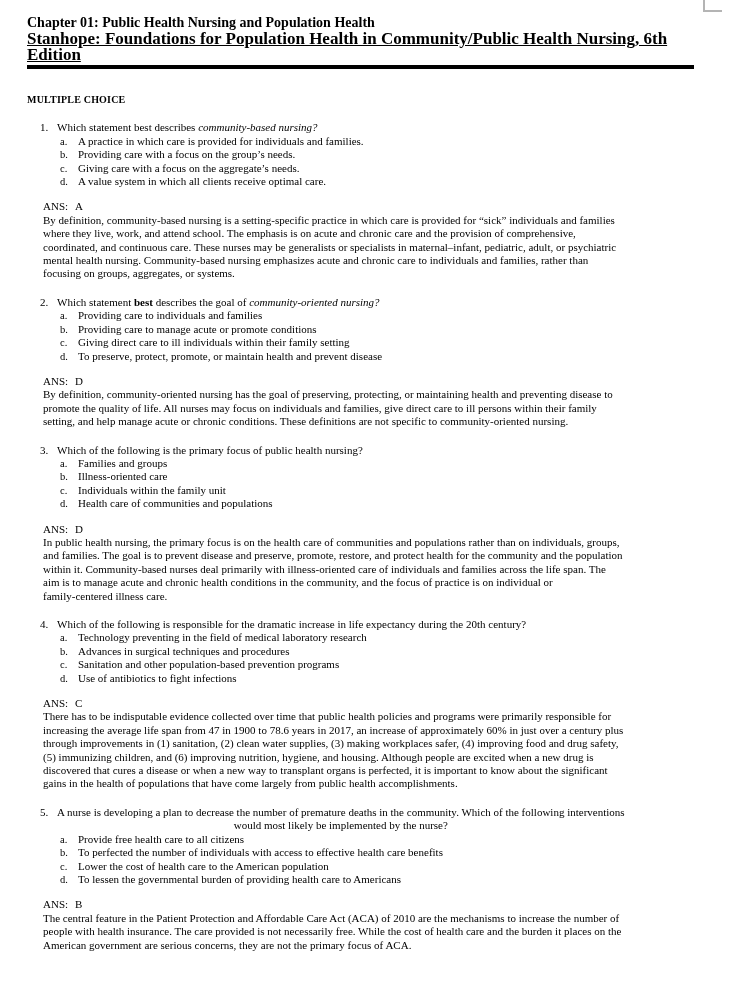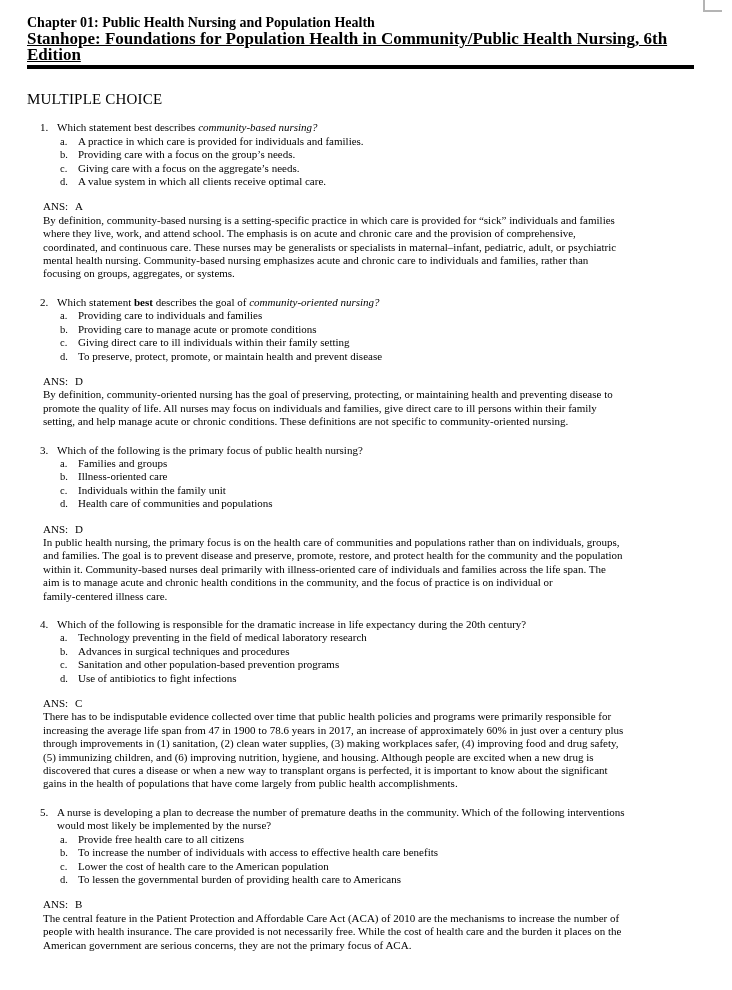--- a/index.html
+++ b/index.html
@@ -9,26 +9,26 @@
     font-family: "Liberation Serif", serif;
     font-size: 11px; line-height: 13.4px;
     position: relative; overflow: hidden;
   }
   .page { position: absolute; inset: 0; padding: 14px 35px 0 27px; box-sizing: border-box; }
 
   .hdr1 { font-weight: bold; font-size: 14px; line-height: 17px; }
   .hdr2 { font-weight: bold; font-size: 17px; line-height: 16px; text-decoration: underline; }
   .rule { height: 4px; background: #000; width: 667px; margin-top: 2px; }
 
-  .mc { font-weight: normal; font-size: 15px; letter-spacing: 0.2px; margin-top: 24px; }
+  .mc { font-weight: bold; font-size: 10px; letter-spacing: 0.2px; margin-top: 24px; }
 
   .q { margin-top: 15px; }
   .qrow { display: flex; }
   .qnum { width: 17px; margin-left: 13px; flex: none; }
-  .qstem { white-space: pre-line; }
+  .qstem { white-space: pre-line; text-align: center; }
 
   .opt { display: flex; }
   .optletter { width: 18px; margin-left: 33px; flex: none; font-size: 10.5px; }
 
   .ansblk { margin-top: 12px; margin-left: 16px; }
   .ansrow { }
   .ansletter { margin-left: 7px; }
   .rationale { white-space: pre-line; }
 
   .b { font-weight: bold; }
@@ -189,21 +189,21 @@
       <span class="qnum">5.</span>
       <span class="qstem"><span>A nurse is developing a plan to decrease the number of premature deaths in the community. Which of the following interventions
 would most likely be implemented by the nurse?</span></span>
     </div>
     <div class="opt">
       <span class="optletter">a.</span>
       <span>Provide free health care to all citizens</span>
     </div>
     <div class="opt">
       <span class="optletter">b.</span>
-      <span>To increase the number of individuals with access to effective health care benefits</span>
+      <span>To perfected the number of individuals with access to effective health care benefits</span>
     </div>
     <div class="opt">
       <span class="optletter">c.</span>
       <span>Lower the cost of health care to the American population</span>
     </div>
     <div class="opt">
       <span class="optletter">d.</span>
       <span>To lessen the governmental burden of providing health care to Americans</span>
     </div>
     <div class="ansblk">

